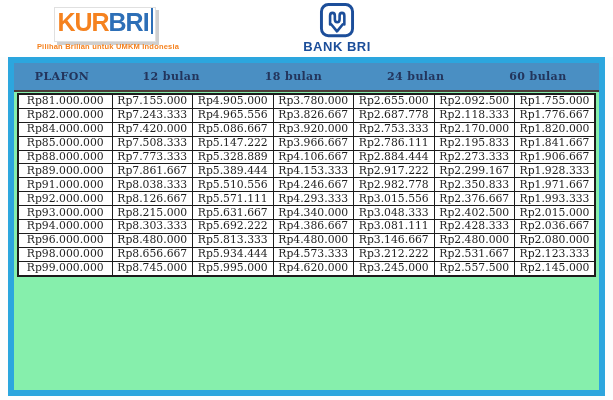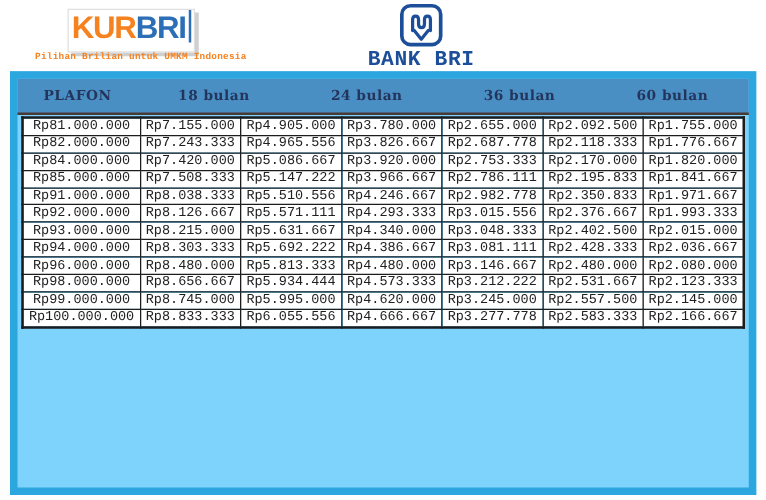--- a/index.html
+++ b/index.html
@@ -24,48 +24,47 @@
     position:absolute;left:26px;top:3px;width:100px;height:33px;
     background:#fff;border:1px solid #e0e0e0;box-shadow:3px 3px 0 #cfcfcf;
     display:flex;align-items:flex-start;justify-content:center;
     font-family:"Liberation Sans", sans-serif;font-weight:bold;font-size:25px;letter-spacing:-1px;
   }
   .kur-box .kur{color:var(--kur-orange);}
   .kur-box .bri{color:var(--bri-blue);}
   .kur-box .bar{display:inline-block;width:2px;height:26px;background:var(--bri-blue);margin-left:2px;}
   .tagline{
     position:absolute;left:0px;top:38px;width:160px;text-align:center;
-    font-family:Liberation Mono, monospace;font-weight:bold;font-size:7.5px;
+    font-family:Liberation Sans, sans-serif;font-weight:bold;font-size:7.5px;
     color:var(--kur-orange);letter-spacing:0.2px;white-space:nowrap;
   }
   .bank-logo{position:absolute;left:292px;top:2px;width:90px;height:55px;text-align:center;}
   .bank-logo svg{display:block;margin:0 auto;}
   .bank-text{
-    font-family:Liberation Mono, monospace;font-weight:bold;font-size:17px;
+    font-family:Liberation Sans, sans-serif;font-weight:bold;font-size:13px;
     color:var(--bank-navy);letter-spacing:0.5px;margin-top:-1px;white-space:nowrap;
   }
   
   .frame{
     position:absolute;left:8px;top:57px;width:597px;height:339px;
-    border:6px solid var(--frame-blue);background:#7dd3fc;box-sizing:border-box;
+    border:6px solid var(--frame-blue);background:#86efac;box-sizing:border-box;
   }
   .thead{
     display:flex;align-items:center;height:27px;background:var(--header-bg);
     border-bottom:2px solid #4a3a36;
   }
   .thead .th{
     flex:1;text-align:center;font-weight:bold;font-size:11px;
     color:var(--header-text);letter-spacing:0.4px;white-space:nowrap;
   }
   .thead .th:first-child{flex:none;width:96px;}
   table.grid{
     border-collapse:collapse;table-layout:fixed;
     width:579px;margin:1px 3px 0 3px;
     border:2px solid var(--cell-border);
-    font-family:Liberation Mono, monospace;
   }
   table.grid td{
     border:1px solid var(--cell-border);
     height:12.9px;line-height:12px;padding:0;
     text-align:center;font-size:10.8px;color:var(--cell-text);
     white-space:nowrap;overflow:hidden;background:#fff;
   }
   table.grid col.c0{width:94px;}
 </style>
 </head>
@@ -91,23 +90,23 @@
         <path d="M15.5 26 L22 34 L28.5 26" fill="none" stroke="#1C4E9A" stroke-width="3" stroke-linecap="round" stroke-linejoin="round"></path>
       </svg>
       <div class="bank-text">BANK BRI</div>
     </div>
 
   </header>
 
   <div class="frame">
     <div class="thead">
         <div class="th">PLAFON</div>
+        <div class="th">12 bulan</div>
         <div class="th">18 bulan</div>
         <div class="th">24 bulan</div>
-        <div class="th">36 bulan</div>
         <div class="th">60 bulan</div>
       </div>
     <table class="grid">
       <colgroup>
           <col class="c0">
           <col>
           <col>
           <col>
           <col>
           <col>
@@ -144,20 +143,38 @@
           <tr>
             <td>Rp85.000.000</td>
             <td>Rp7.508.333</td>
             <td>Rp5.147.222</td>
             <td>Rp3.966.667</td>
             <td>Rp2.786.111</td>
             <td>Rp2.195.833</td>
             <td>Rp1.841.667</td>
           </tr>
           <tr>
+            <td>Rp88.000.000</td>
+            <td>Rp7.773.333</td>
+            <td>Rp5.328.889</td>
+            <td>Rp4.106.667</td>
+            <td>Rp2.884.444</td>
+            <td>Rp2.273.333</td>
+            <td>Rp1.906.667</td>
+          </tr>
+          <tr>
+            <td>Rp89.000.000</td>
+            <td>Rp7.861.667</td>
+            <td>Rp5.389.444</td>
+            <td>Rp4.153.333</td>
+            <td>Rp2.917.222</td>
+            <td>Rp2.299.167</td>
+            <td>Rp1.928.333</td>
+          </tr>
+          <tr>
             <td>Rp91.000.000</td>
             <td>Rp8.038.333</td>
             <td>Rp5.510.556</td>
             <td>Rp4.246.667</td>
             <td>Rp2.982.778</td>
             <td>Rp2.350.833</td>
             <td>Rp1.971.667</td>
           </tr>
           <tr>
             <td>Rp92.000.000</td>
@@ -206,26 +223,17 @@
           </tr>
           <tr>
             <td>Rp99.000.000</td>
             <td>Rp8.745.000</td>
             <td>Rp5.995.000</td>
             <td>Rp4.620.000</td>
             <td>Rp3.245.000</td>
             <td>Rp2.557.500</td>
             <td>Rp2.145.000</td>
           </tr>
-          <tr>
-            <td>Rp100.000.000</td>
-            <td>Rp8.833.333</td>
-            <td>Rp6.055.556</td>
-            <td>Rp4.666.667</td>
-            <td>Rp3.277.778</td>
-            <td>Rp2.583.333</td>
-            <td>Rp2.166.667</td>
-          </tr>
         </tbody>
     </table>
   </div>
 
 </div>
 
 </body></html>

